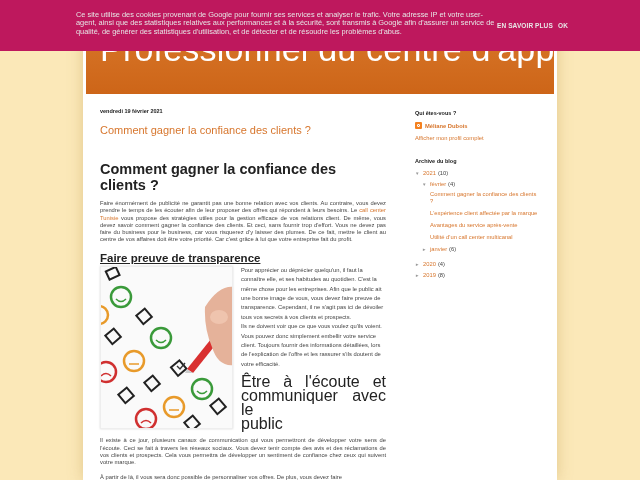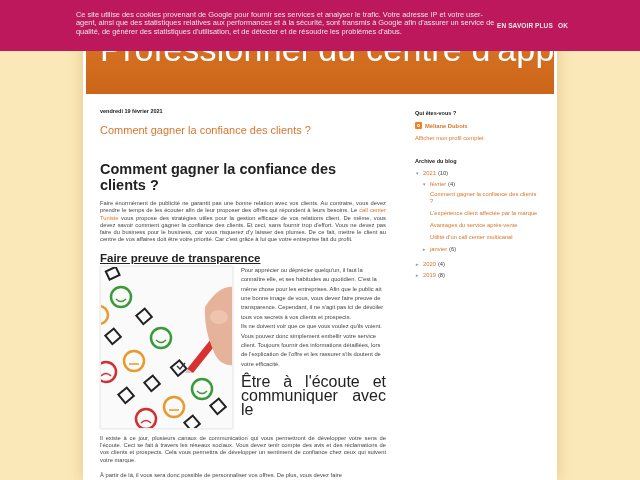--- a/index.html
+++ b/index.html
@@ -141,20 +141,21 @@
         <path d="M84 106 L86 102 L92 106 Z" fill="#ccc"></path>
         <path d="M104 40 q14 -22 29 -20 v78 q-16 2 -22 -18 q-8 -18 -7 -40 Z" fill="#e5b29a"></path>
         <ellipse cx="118" cy="50" rx="9" ry="7" fill="#efc4ae"></ellipse>
       </svg>
     </div>
     <div class="side-text">
       <p class="p">Pour apprécier ou déprécier quelqu'un, il faut la connaître elle, et ses habitudes au quotidien. C'est la même chose pour les entreprises. Afin que le public ait une bonne image de vous, vous devez faire preuve de transparence. Cependant, il ne s'agit pas ici de dévoiler tous vos secrets à vos clients et prospects.</p>
       <p class="p">Ils ne doivent voir que ce que vous voulez qu'ils voient. Vous pouvez donc simplement embellir votre service client. Toujours fournir des informations détaillées, lors de l'explication de l'offre et les rassurer s'ils doutent de votre efficacité.</p>
       <div class="h2b">Être à l'écoute et</div>
       <div class="h2b" style="margin-top:0">communiquer avec le</div>
+      <div class="h2b h2b-last" style="margin-top:0">public</div>
     </div>
   </div>
   <p class="p p-block" style="margin-top:6px">Il existe à ce jour, plusieurs canaux de communication qui vous permettront de développer votre sens de l'écoute. Ceci se fait à travers les réseaux sociaux. Vous devez tenir compte des avis et des réclamations de vos clients et prospects. Cela vous permettra de développer un sentiment de confiance chez ceux qui suivent votre marque.</p>
   <p class="p p-block">À partir de là, il vous sera donc possible de personnaliser vos offres. De plus, vous devez faire</p>
 </div>
 
 <div class="sidebar">
   <div class="side-h">Qui êtes-vous ?</div>
   <div class="profile">
     <span class="blogger-icon"></span>

